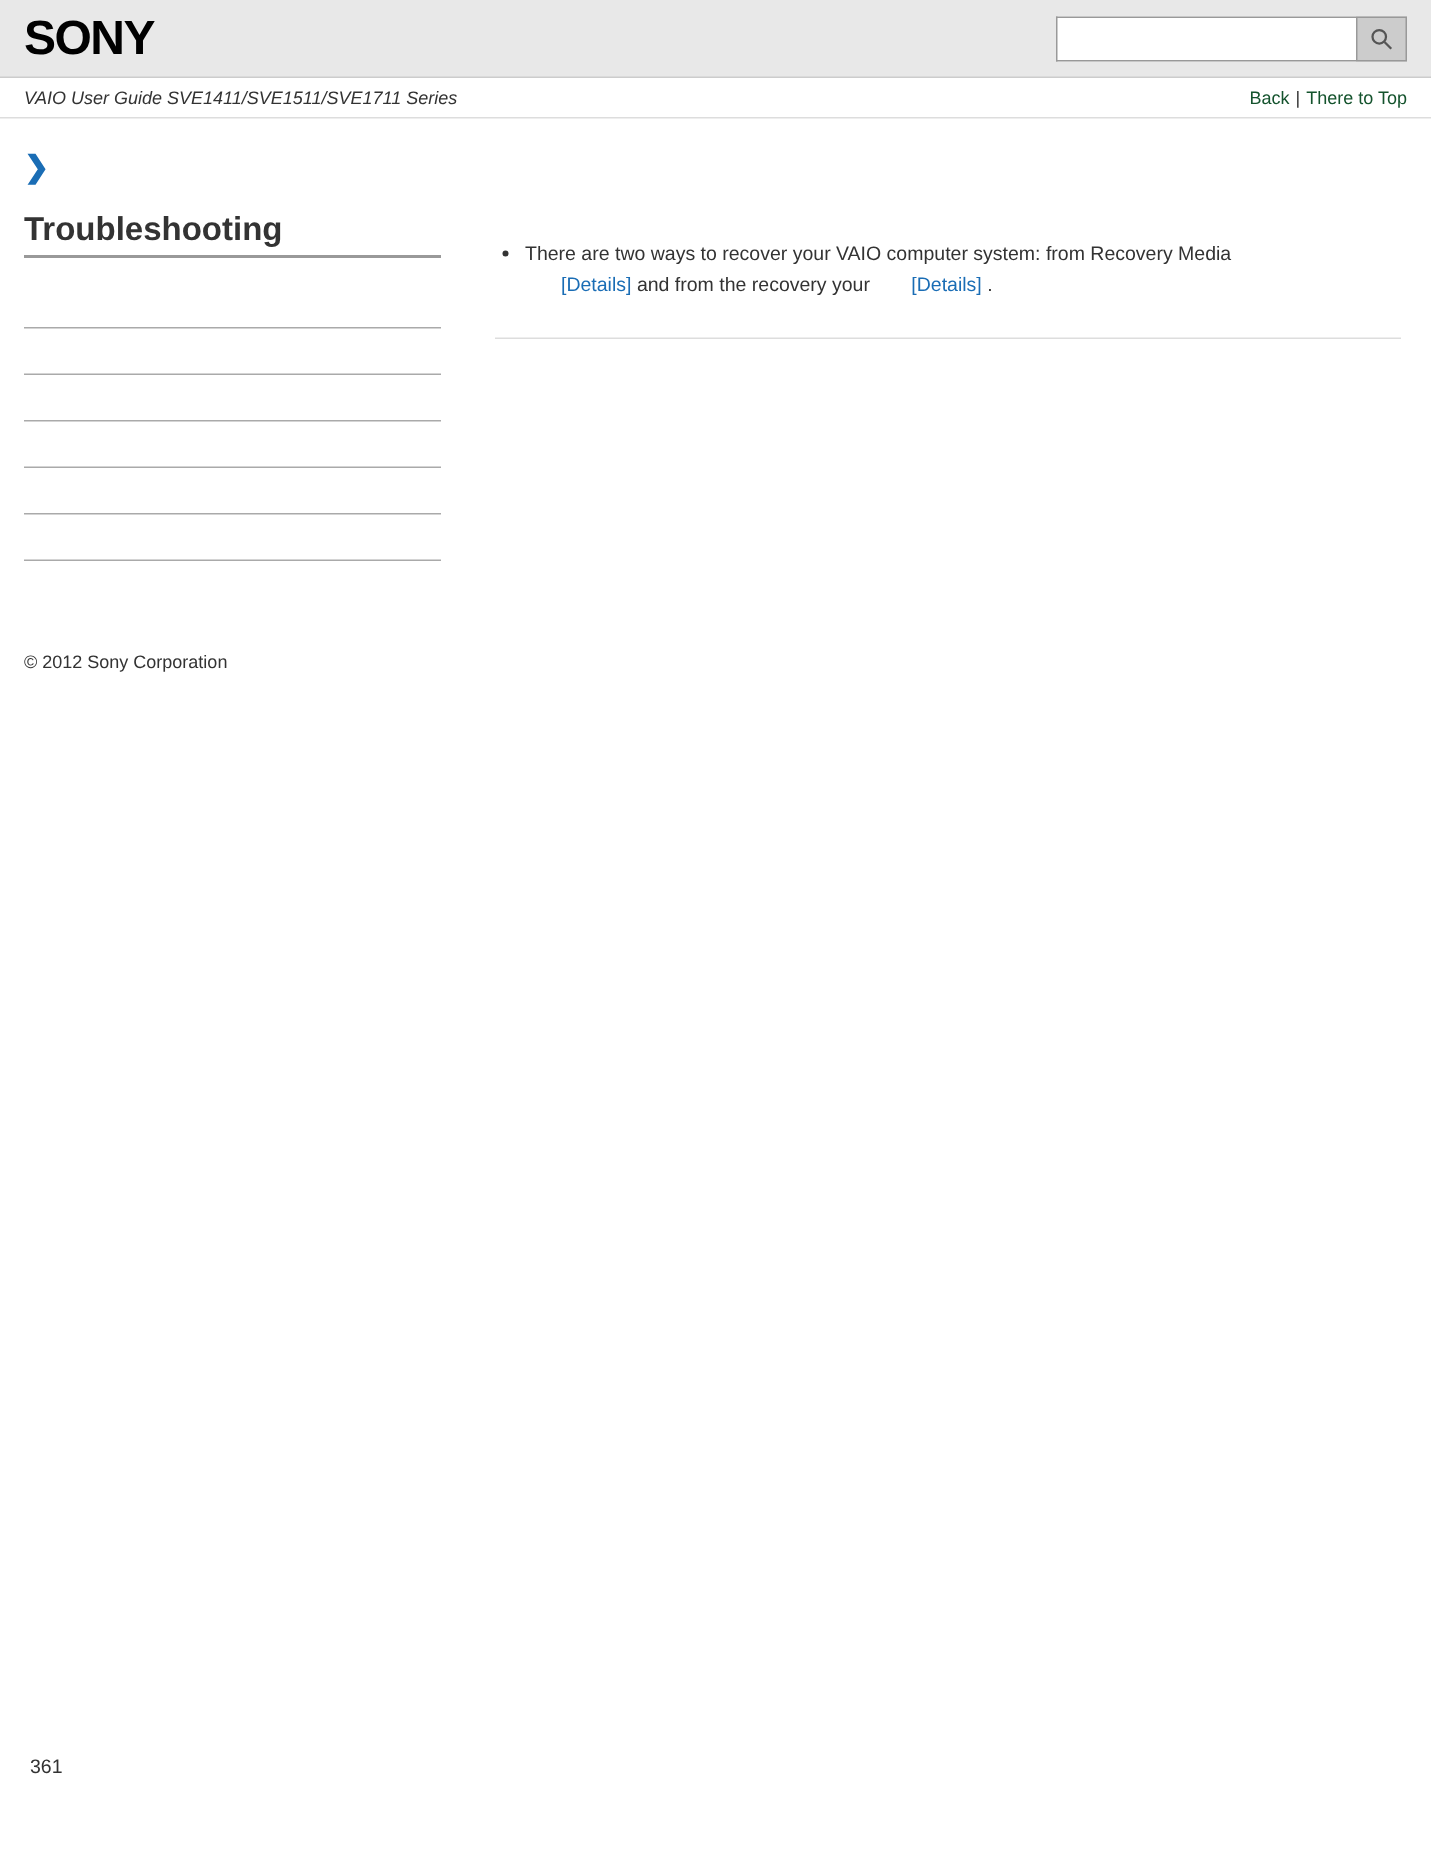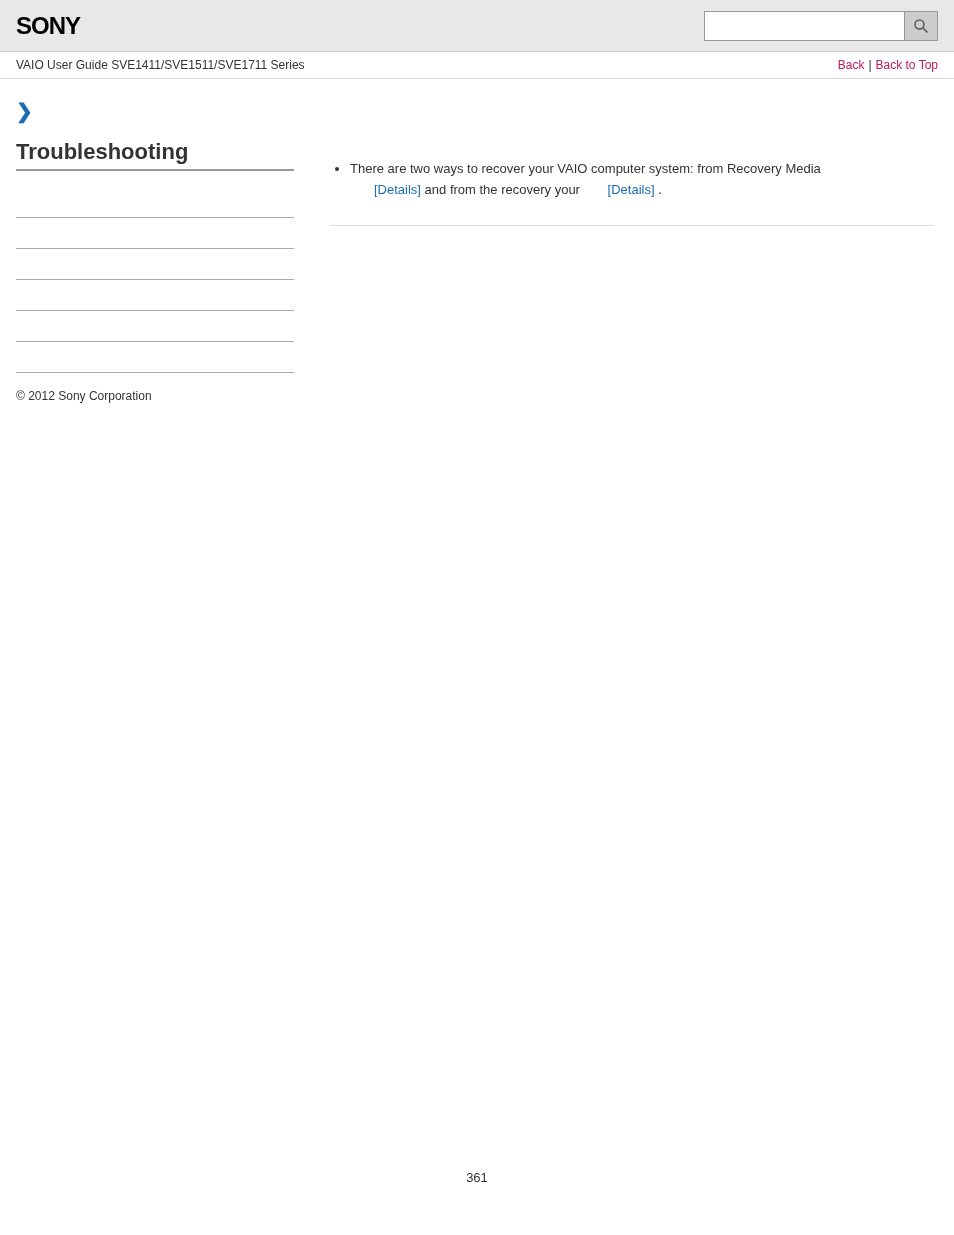--- a/index.html
+++ b/index.html
@@ -22,21 +22,21 @@
       background: #e8e8e8;
       padding: 10px 16px;
       display: flex;
       align-items: center;
       justify-content: space-between;
       border-bottom: 1px solid #ccc;
       height: 52px;
     }
 
     .sony-logo {
-      font-size: 24px;
+      font-size: 32px;
       font-weight: 900;
       color: #000;
       letter-spacing: -1px;
       font-family: 'Arial Black', Arial, sans-serif;
     }
 
     .search-area {
       display: flex;
       align-items: center;
       gap: 0;
@@ -74,30 +74,31 @@
       padding: 6px 16px;
       display: flex;
       align-items: center;
       justify-content: space-between;
       border-bottom: 1px solid #ddd;
       font-size: 12px;
     }
 
     .guide-title {
       color: #333;
+      font-style: italic;
     }
 
     .nav-links {
       display: flex;
       align-items: center;
       gap: 4px;
     }
 
     .nav-link {
-      color: #be185d;
+      color: #14532d;
       text-decoration: none;
       cursor: pointer;
     }
 
     .nav-separator {
       color: #333;
     }
 
     
     .main-content {
@@ -178,21 +179,21 @@
       margin-left: 24px;
     }
 
     .copyright {
       font-size: 12px;
       color: #333;
     }
 
     
     .page-number-bar {
-      text-align: center;
+      text-align: left;
       padding: 20px;
       position: absolute;
       bottom: 30px;
       left: 0;
       right: 0;
       font-size: 13px;
       color: #333;
     }
 
     .page-wrapper {
@@ -216,21 +217,21 @@
         </svg>
       </button>
     </div>
   </div>
 
   <div class="nav-bar">
     <span class="guide-title">VAIO User Guide SVE1411/SVE1511/SVE1711 Series</span>
     <div class="nav-links">
       <a class="nav-link" href="#">Back</a>
       <span class="nav-separator"> | </span>
-      <a class="nav-link" href="#">Back to Top</a>
+      <a class="nav-link" href="#">There to Top</a>
     </div>
   </div>
 
   <div class="main-content">
 
     <div class="sidebar">
       <span class="breadcrumb-arrow">❯</span>
       <h2 class="sidebar-heading">Troubleshooting</h2>
 
       <ul class="sidebar-links">
@@ -247,21 +248,21 @@
           <a href="#"></a>
         </li>
         <li class="sidebar-link-item">
           <a href="#"></a>
         </li>
         <li class="sidebar-link-item">
           <a href="#"></a>
         </li>
       </ul>
 
-      <div style="margin-top: 16px;">
+      <div style="margin-top: 60px;">
         <p class="copyright">© 2012 Sony Corporation</p>
       </div>
     </div>
 
     <div class="content-area">
       <ul class="content-list">
         <li>
           <span>There are two ways to recover your VAIO computer system: from Recovery Media</span>
           <br>
           <a href="#" class="details-link">[Details]</a>

